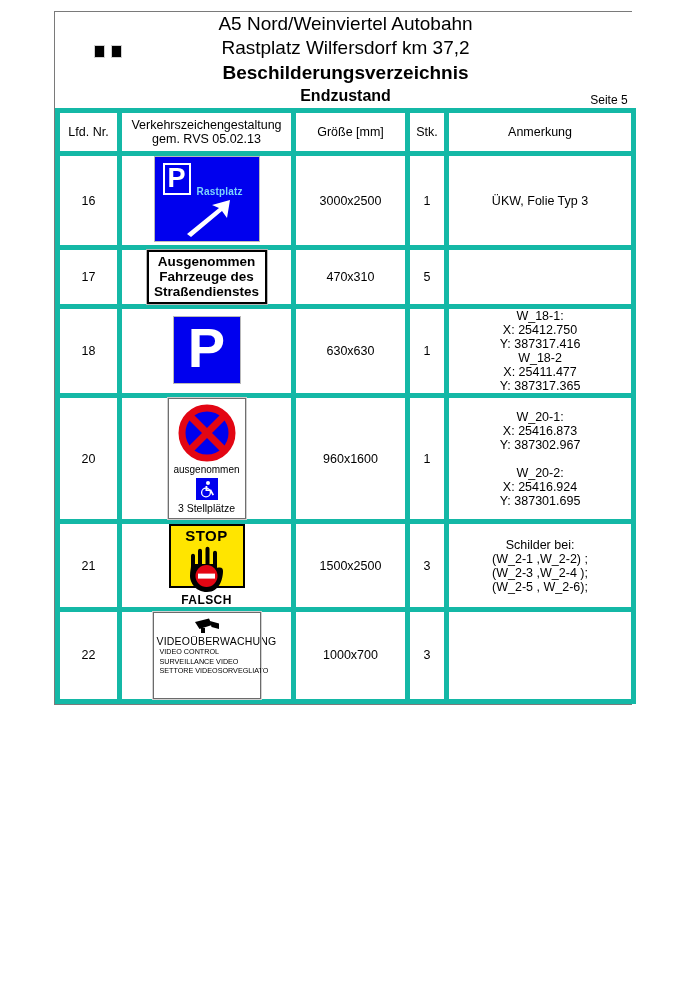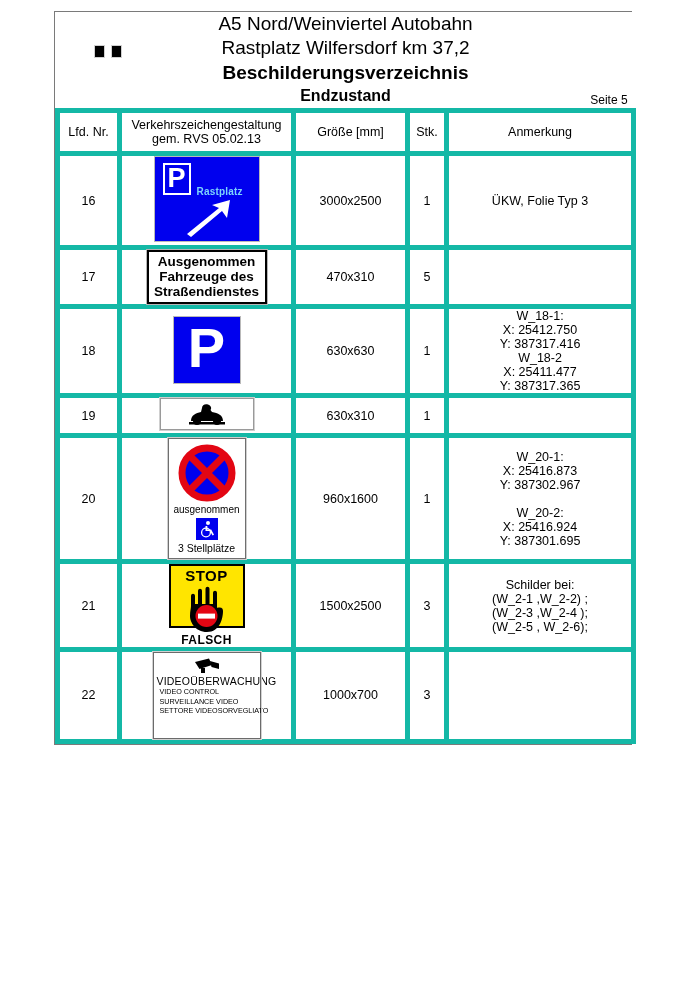--- a/index.html
+++ b/index.html
@@ -354,36 +354,20 @@
         <td class="cell-pad note">
           <div>W_18-1:</div>
           <div>X: 25412.750</div>
           <div>Y: 387317.416</div>
           <div>W_18-2</div>
           <div>X: 25411.477</div>
           <div>Y: 387317.365</div>
         </td>
       </tr>
 
-      <tr>
-        <td>19</td>
-        <td class="signcell">
-          <div class="signbox s19">
-            <svg width="44" height="24" viewBox="0 0 44 24">
-              <path d="M6 19 C6 13 11 11 16 10 L17 6 C17 3 20 1.5 23 2.5 C26 3.5 27 6 25.5 8 L27 10 C33 11 38 13 38 19 Z" fill="#000000"></path>
-              <circle cx="12" cy="19" r="4" fill="#000000"></circle>
-              <circle cx="32" cy="19" r="4" fill="#000000"></circle>
-              <rect x="4" y="20" width="36" height="2.5" fill="#000000"></rect>
-            </svg>
-          </div>
-        </td>
-        <td>630x310</td>
-        <td>1</td>
-        <td class="cell-pad"></td>
-      </tr>
 
       <tr>
         <td>20</td>
         <td class="signcell">
           <div class="signbox s20">
             <svg class="circ" width="58" height="58" viewBox="0 0 58 58">
               <circle cx="29" cy="29" r="25" fill="#0000ee"></circle>
               <circle cx="29" cy="29" r="25" fill="none" stroke="#e30613" stroke-width="7"></circle>
               <line x1="12" y1="12" x2="46" y2="46" stroke="#e30613" stroke-width="7"></line>
               <line x1="46" y1="12" x2="12" y2="46" stroke="#e30613" stroke-width="7"></line>

